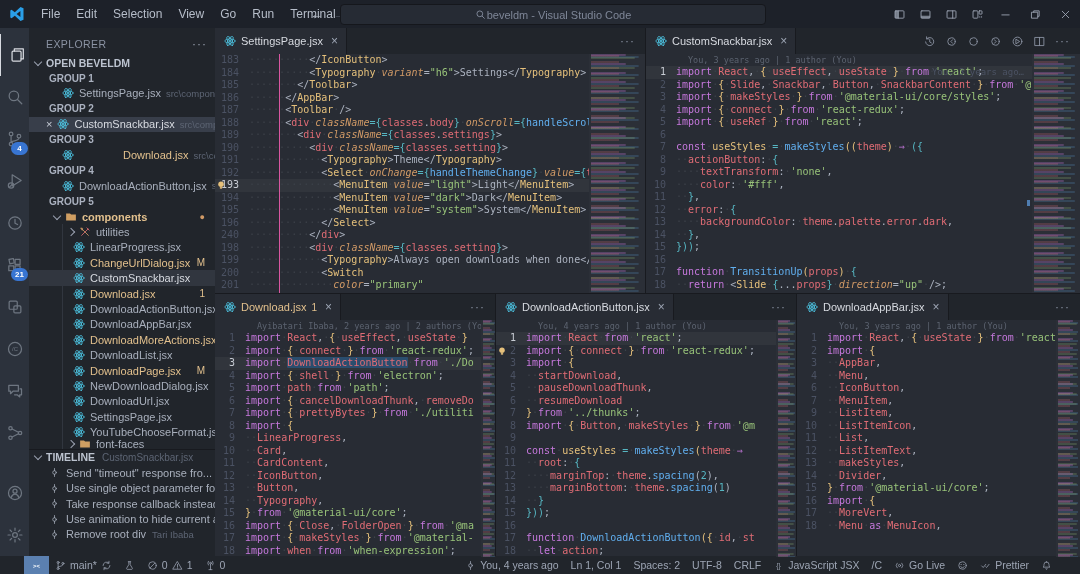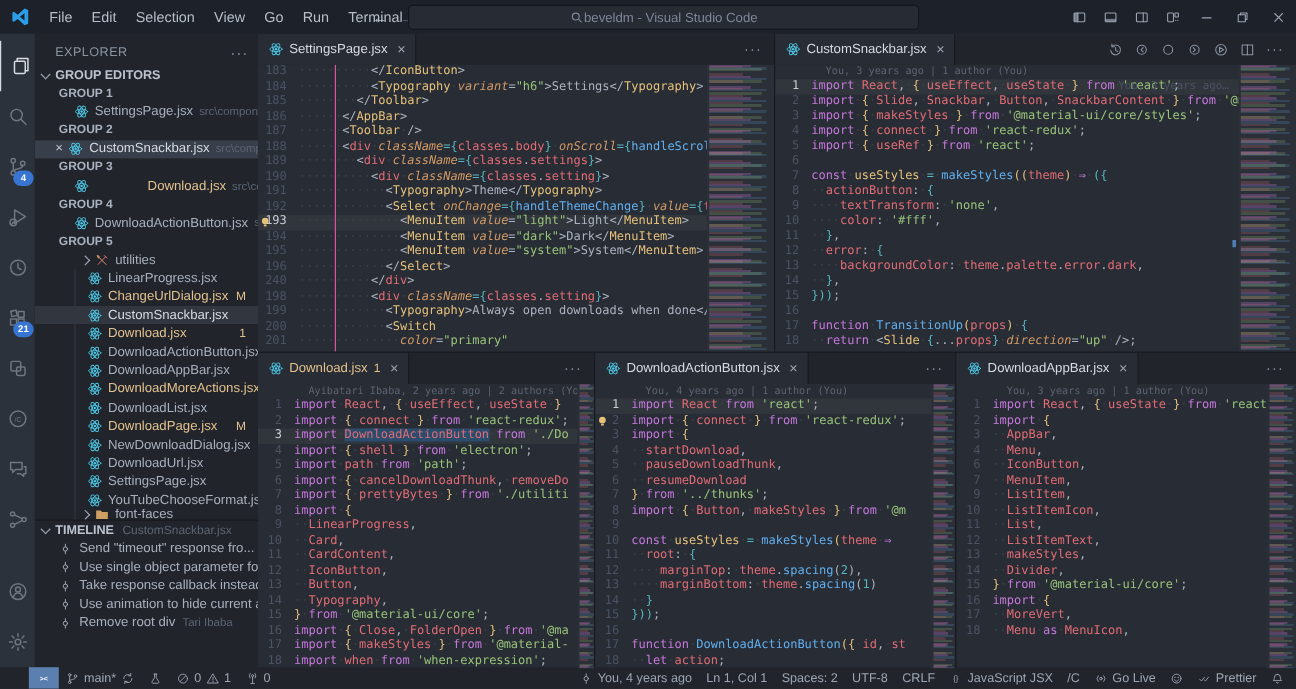--- a/index.html
+++ b/index.html
@@ -99,21 +99,21 @@
   
   .t-k{color:#c678dd}.t-r{color:#e06c75}.t-g{color:#98c379}.t-b{color:#61afef}
   .t-y{color:#e5c07b}.t-o{color:#d19a66;font-style:italic}.t-c{color:#56b6c2}.t-w{color:#abb2bf}
   .ws{color:#3c4149}
   .t-sel{background:#2a4d6e;border-radius:1px;}
   
   .statusbar{height:18px;flex:none;background:#21252b;display:flex;align-items:center;font-size:10.5px;color:#9da5b4;}
   .sb-item{display:flex;align-items:center;gap:4px;padding:0 6px;height:18px;}
   .sb-item .i svg{width:11px;height:11px;}
   .sb-remote{background:#5b80b0;color:#fff;margin-left:24px;padding:0 7px;font-weight:bold;}
-  .sb-right{margin-left:auto;display:flex;align-items:center;padding-right:4px;}
+  .sb-right{margin-left:auto;display:flex;align-items:center;padding-right:22px;}
 </style>
 </head>
 <body>
 
 <div class="app">
   <div class="titlebar">
     <span class="i vslogo">
       <svg viewBox="0 0 16 16">
           <path fill="#2a9fe8" d="M11.5 1 5.8 6.2 2.6 3.8l-1.3.7v7l1.3.7 3.2-2.4 5.7 5.2 3-1.3V2.3zM11.4 5v6L7.6 8z"></path>
         </svg>
@@ -334,21 +334,21 @@
           </div></span>
     </div>
 
     <div class="sidebar">
       <div class="sb-head">
         <span>EXPLORER</span>
         <span class="more">···</span>
       </div>
       <div class="srow" style="padding-left:6px;">
         <span class="chev down"></span>
-          <span class="sec-title">GROUP EDITORS</span>
+          <span class="sec-title">OPEN BEVELDM</span>
       </div>
       <div id="oe-body">
           <div class="srow grp">GROUP 1</div>
           <div class="srow oe-file">
             <span class="i fileicon">
               <svg viewBox="0 0 16 16">
                 <g fill="none" stroke="currentColor" stroke-width="1.1" stroke-linecap="round" stroke-linejoin="round">
                   <g stroke="#4ec9e8" fill="none" stroke-width="1">
                     <ellipse cx="8" cy="8" rx="6.8" ry="2.7"></ellipse>
                     <ellipse cx="8" cy="8" rx="6.8" ry="2.7" transform="rotate(60 8 8)"></ellipse>
@@ -410,20 +410,32 @@
                 </g>
               </svg>
             </span>
             <span>DownloadActionButton.jsx</span>
             <span class="fpath">src\...</span>
           </div>
           <div class="srow grp">GROUP 5</div>
         </div>
       <div class="tree-area" id="tree-body">
           <div class="guide"></div>
+          <div class="srow t-folder">
+            <span class="chev down"></span>
+            <span class="i fileicon">
+              <svg viewBox="0 0 16 16">
+                <g fill="none" stroke="currentColor" stroke-width="1.1" stroke-linecap="round" stroke-linejoin="round">
+                  <path fill="#cf9e62" stroke="none" d="M1.5 3.2h5.2l1.4 1.6h6.4v8H1.5z"></path>
+                </g>
+              </svg>
+            </span>
+            <span>components</span>
+            <span class="dot">●</span>
+          </div>
           <div class="srow t-sub">
             <span class="chev right"></span>
             <span class="i fileicon">
               <svg viewBox="0 0 16 16">
                 <g fill="none" stroke="currentColor" stroke-width="1.1" stroke-linecap="round" stroke-linejoin="round">
                   <path stroke="#e06c75" d="M3.5 12.5L12 4M10.5 2.5l3 3"></path>
                   <path stroke="#d19a66" d="M3.5 3.5l9 9M2.8 2.8l2 .4-.4 2z"></path>
                 </g>
               </svg>
             </span>

